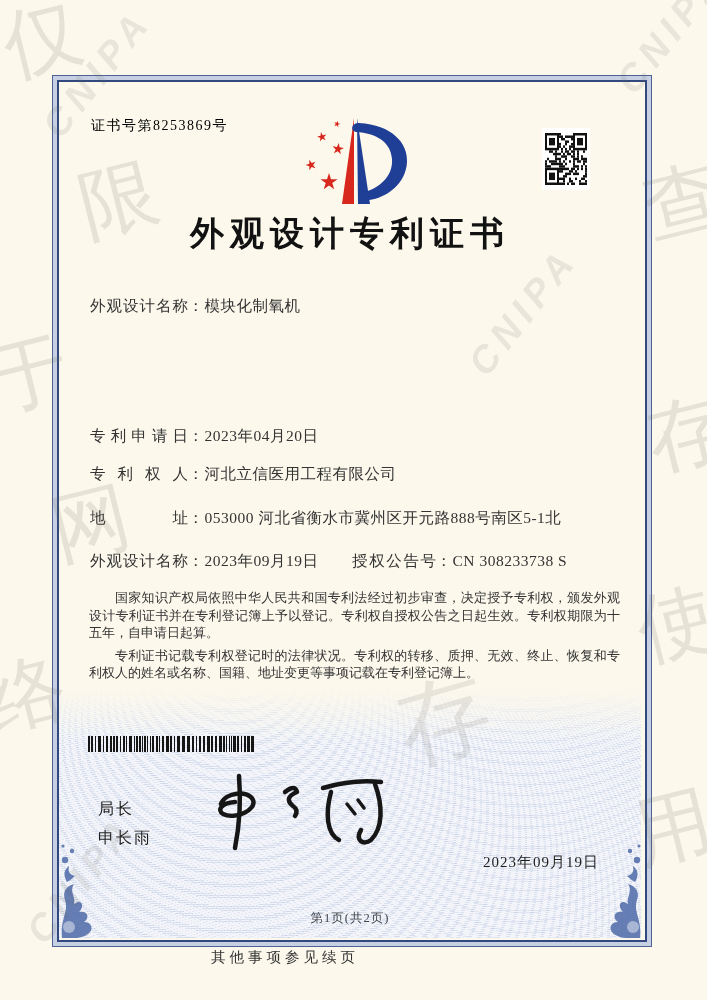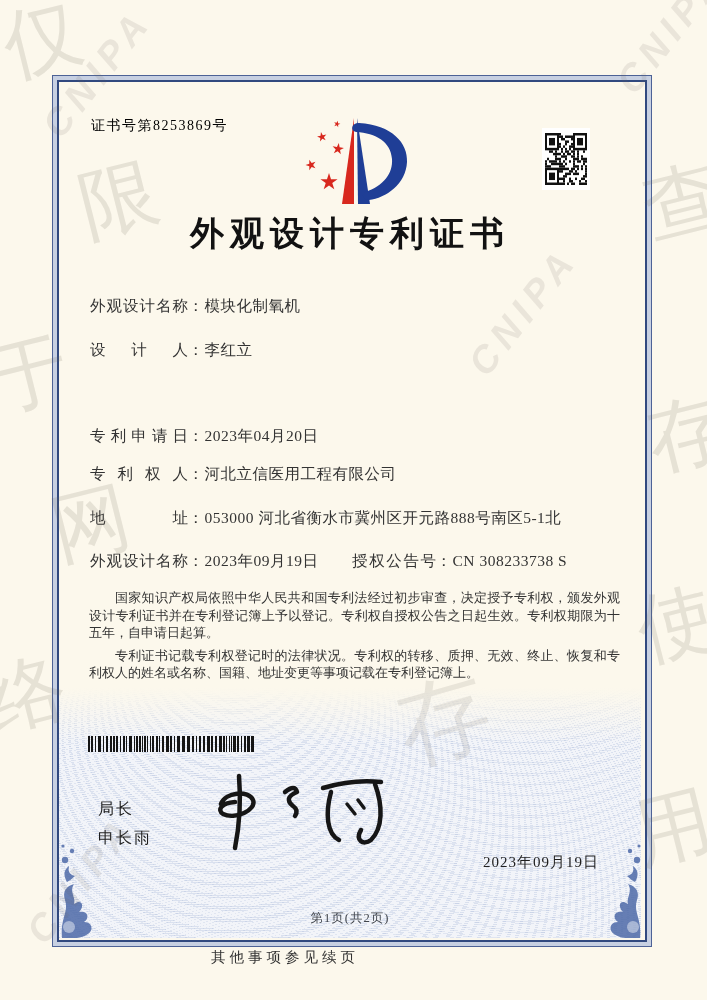--- a/index.html
+++ b/index.html
@@ -256,23 +256,20 @@
         <rect x="1" y="15" width="5" height="5" fill="#fff"></rect>
         <rect x="2" y="16" width="3" height="3" fill="#111"></rect>
       </svg>
   </div>
 
   <div class="title">外观设计专利证书</div>
 
   <div class="row" style="top:296px">
     <span class="flabel">外观设计名称</span><span>：</span><span class="fvalue">模块化制氧机</span>
   </div>
-  <div class="row" style="top:340px">
-    <span class="flabel">设计人</span><span>：</span><span class="fvalue">李红立</span>
-  </div>
   <div class="row" style="top:426px">
     <span class="flabel">专利申请日</span><span>：</span><span class="fvalue">2023年04月20日</span>
   </div>
   <div class="row" style="top:464px">
     <span class="flabel">专利权人</span><span>：</span><span class="fvalue">河北立信医用工程有限公司</span>
   </div>
   <div class="row" style="top:508px">
     <span class="flabel">地址</span><span>：</span><span class="fvalue">053000 河北省衡水市冀州区开元路888号南区5-1北</span>
   </div>
   <div class="row" style="top:551px">

